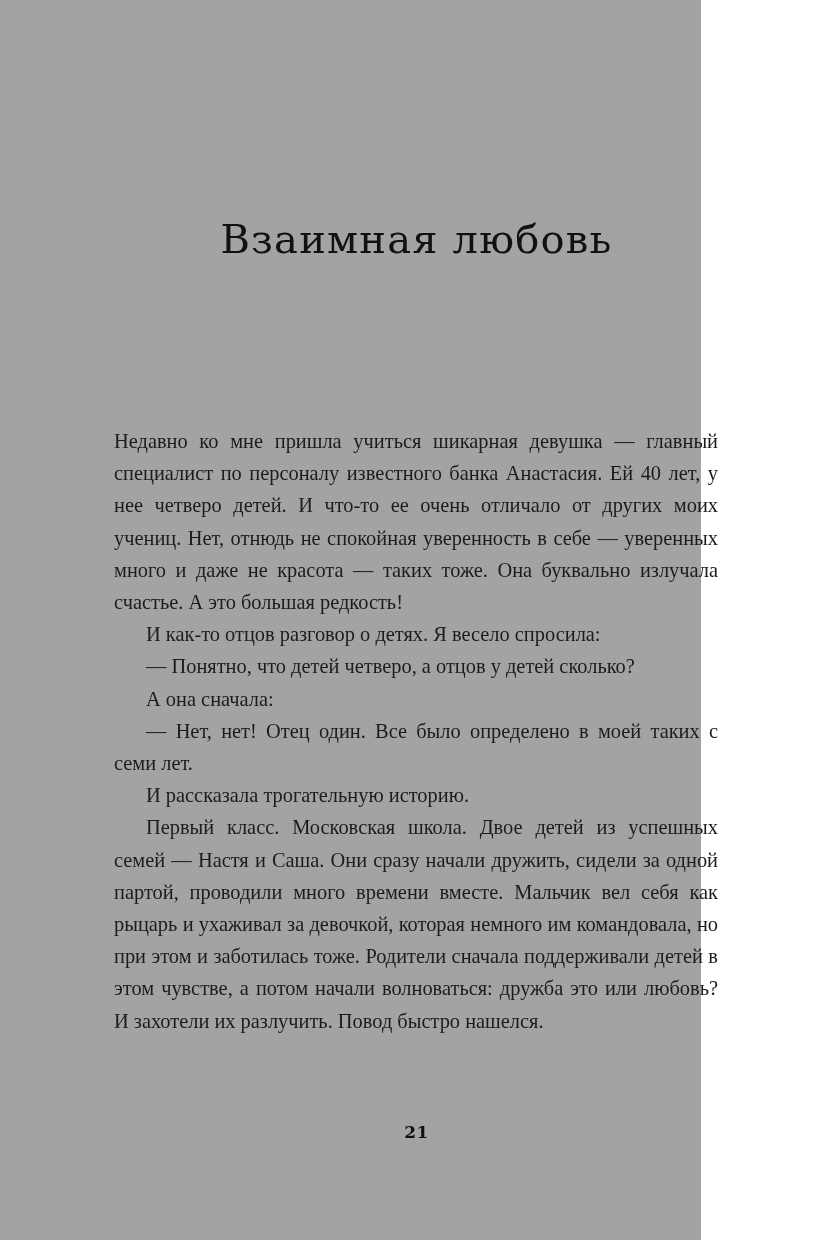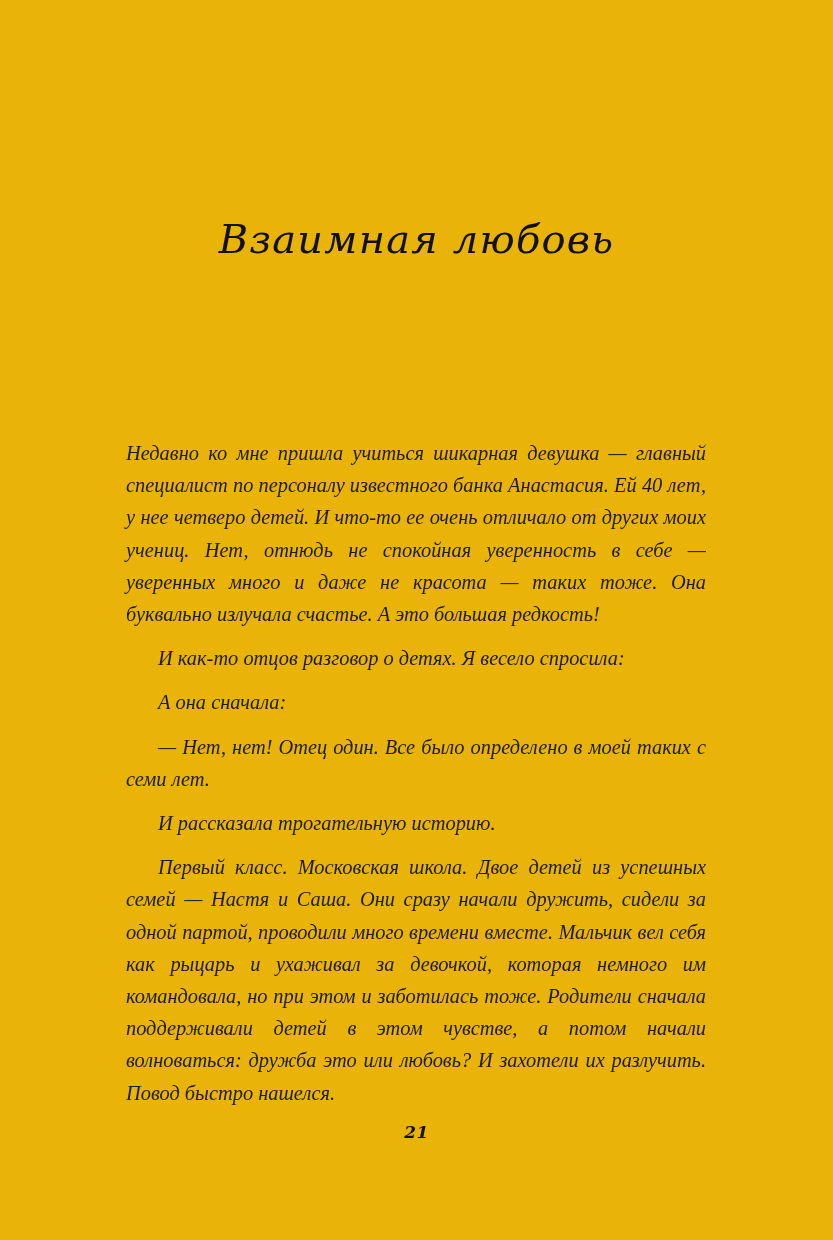--- a/index.html
+++ b/index.html
@@ -9,26 +9,25 @@
   }
   body {
     width: 833px;
     height: 1240px;
     font-family: "Liberation Serif", "DejaVu Serif", serif;
     color: #1a1a1a;
     position: relative;
     overflow: hidden;
   }
   .page {
-    width: 833px;
+    width: 701px;
     height: 1240px;
     box-sizing: border-box;
     position: relative;
-    background: #eab308;
-    font-style: italic;
+    background: #a3a3a3;
   }
   .chapter-title {
     position: absolute;
     top: 186px;
     left: 0;
     width: 833px;
     text-align: center;
     font-family: "DejaVu Serif", "Liberation Serif", serif;
     font-size: 40px;
     line-height: 53px;
@@ -46,21 +45,21 @@
     left: 114px;
     width: 604px;
     font-size: 20.4px;
     line-height: 32.2px;
     text-align: justify;
     text-justify: inter-word;
     color: #1c1c1c;
     hyphens: manual;
   }
   .body-text p {
-    margin: 12px;
+    margin: 0;
   }
   .body-text p.indent {
     text-indent: 32px;
   }
   .folio {
     position: absolute;
     top: 1122px;
     left: 0;
     width: 833px;
     text-align: center;
@@ -76,20 +75,21 @@
 
 <div class="page">
 
   <h1 class="chapter-title">
     <span class="line">Взаимная любовь</span>
   </h1>
 
   <div class="body-text">
     <p>Недавно ко мне пришла учиться шикарная девушка — главный специалист по персоналу известного банка Анастасия. Ей 40 лет, у нее четверо детей. И что-то ее очень отличало от других моих учениц. Нет, отнюдь не спокойная уверенность в себе — уверенных много и даже не красота — таких тоже. Она буквально излучала счастье. А это большая редкость!</p>
     <p class="indent">И как-то отцов разговор о детях. Я весело спросила:</p>
+    <p class="indent">— Понятно, что детей четверо, а отцов у детей сколько?</p>
     <p class="indent">А она сначала:</p>
     <p class="indent">— Нет, нет! Отец один. Все было определено в моей таких с семи лет.</p>
     <p class="indent">И рассказала трогательную историю.</p>
     <p class="indent">Первый класс. Московская школа. Двое детей из успешных семей — Настя и Саша. Они сразу начали дружить, сидели за одной партой, проводили много времени вместе. Мальчик вел себя как рыцарь и ухаживал за девочкой, которая немного им командовала, но при этом и заботилась тоже. Родители сначала поддерживали детей в этом чувстве, а потом начали волноваться: дружба это или любовь? И захотели их разлучить. Повод быстро нашелся.</p>
   </div>
 
   <div class="folio">21</div>
 
 </div>
 

